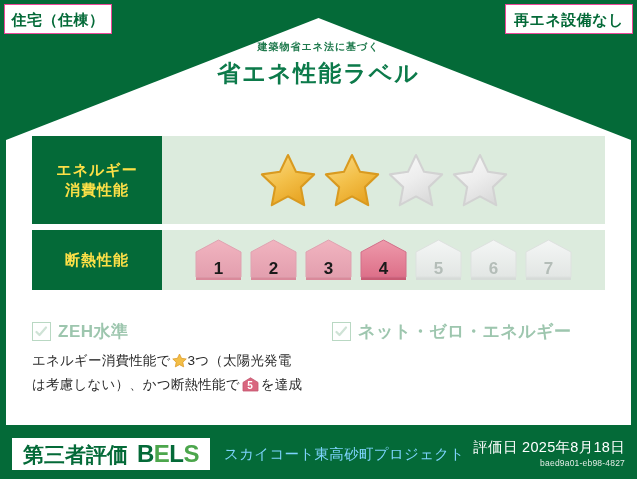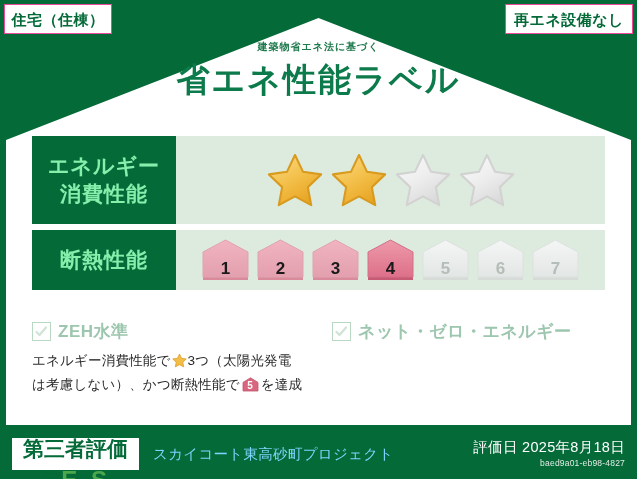--- a/index.html
+++ b/index.html
@@ -66,21 +66,21 @@
   }
   .title-sub {
     color: #1F7A4D;
     font-size: 10px;
     font-weight: bold;
     letter-spacing: 1px;
     margin-bottom: 4px;
   }
   .title-main {
     color: #0C7A4A;
-    font-size: 33px;
+    font-size: 23px;
     font-weight: bold;
     letter-spacing: 2px;
   }
 
   
   .rows {
     position: absolute;
     left: 32px;
     right: 32px;
     top: 136px;
@@ -88,26 +88,26 @@
   .rating-row {
     display: flex;
     align-items: stretch;
     background: #DCEBDD;
     margin-bottom: 6px;
   }
   .row-energy { height: 88px; }
   .row-insul  { height: 60px; }
 
   .row-label {
-    width: 144px;
+    width: 130px;
     flex: none;
     background: #046A38;
-    color: #86efac;
-    font-weight: bold;
-    font-size: 21px;
+    color: #fde047;
+    font-weight: bold;
+    font-size: 15px;
     line-height: 1.35;
     display: flex;
     align-items: center;
     justify-content: center;
     text-align: center;
     letter-spacing: 1px;
   }
   .row-content {
     flex: 1;
     display: flex;
@@ -226,21 +226,20 @@
     align-items: center;
   }
   .bels-box {
     margin-left: 12px;
     background: #ffffff;
     height: 32px;
     padding: 0 11px;
     display: flex;
     align-items: center;
     gap: 9px;
-    flex-direction: column;
   }
   .bels-jp {
     color: #046A38;
     font-size: 21px;
     font-weight: bold;
     letter-spacing: 0px;
     line-height: 1;
   }
   .bels-logo {
     font-size: 24px;

